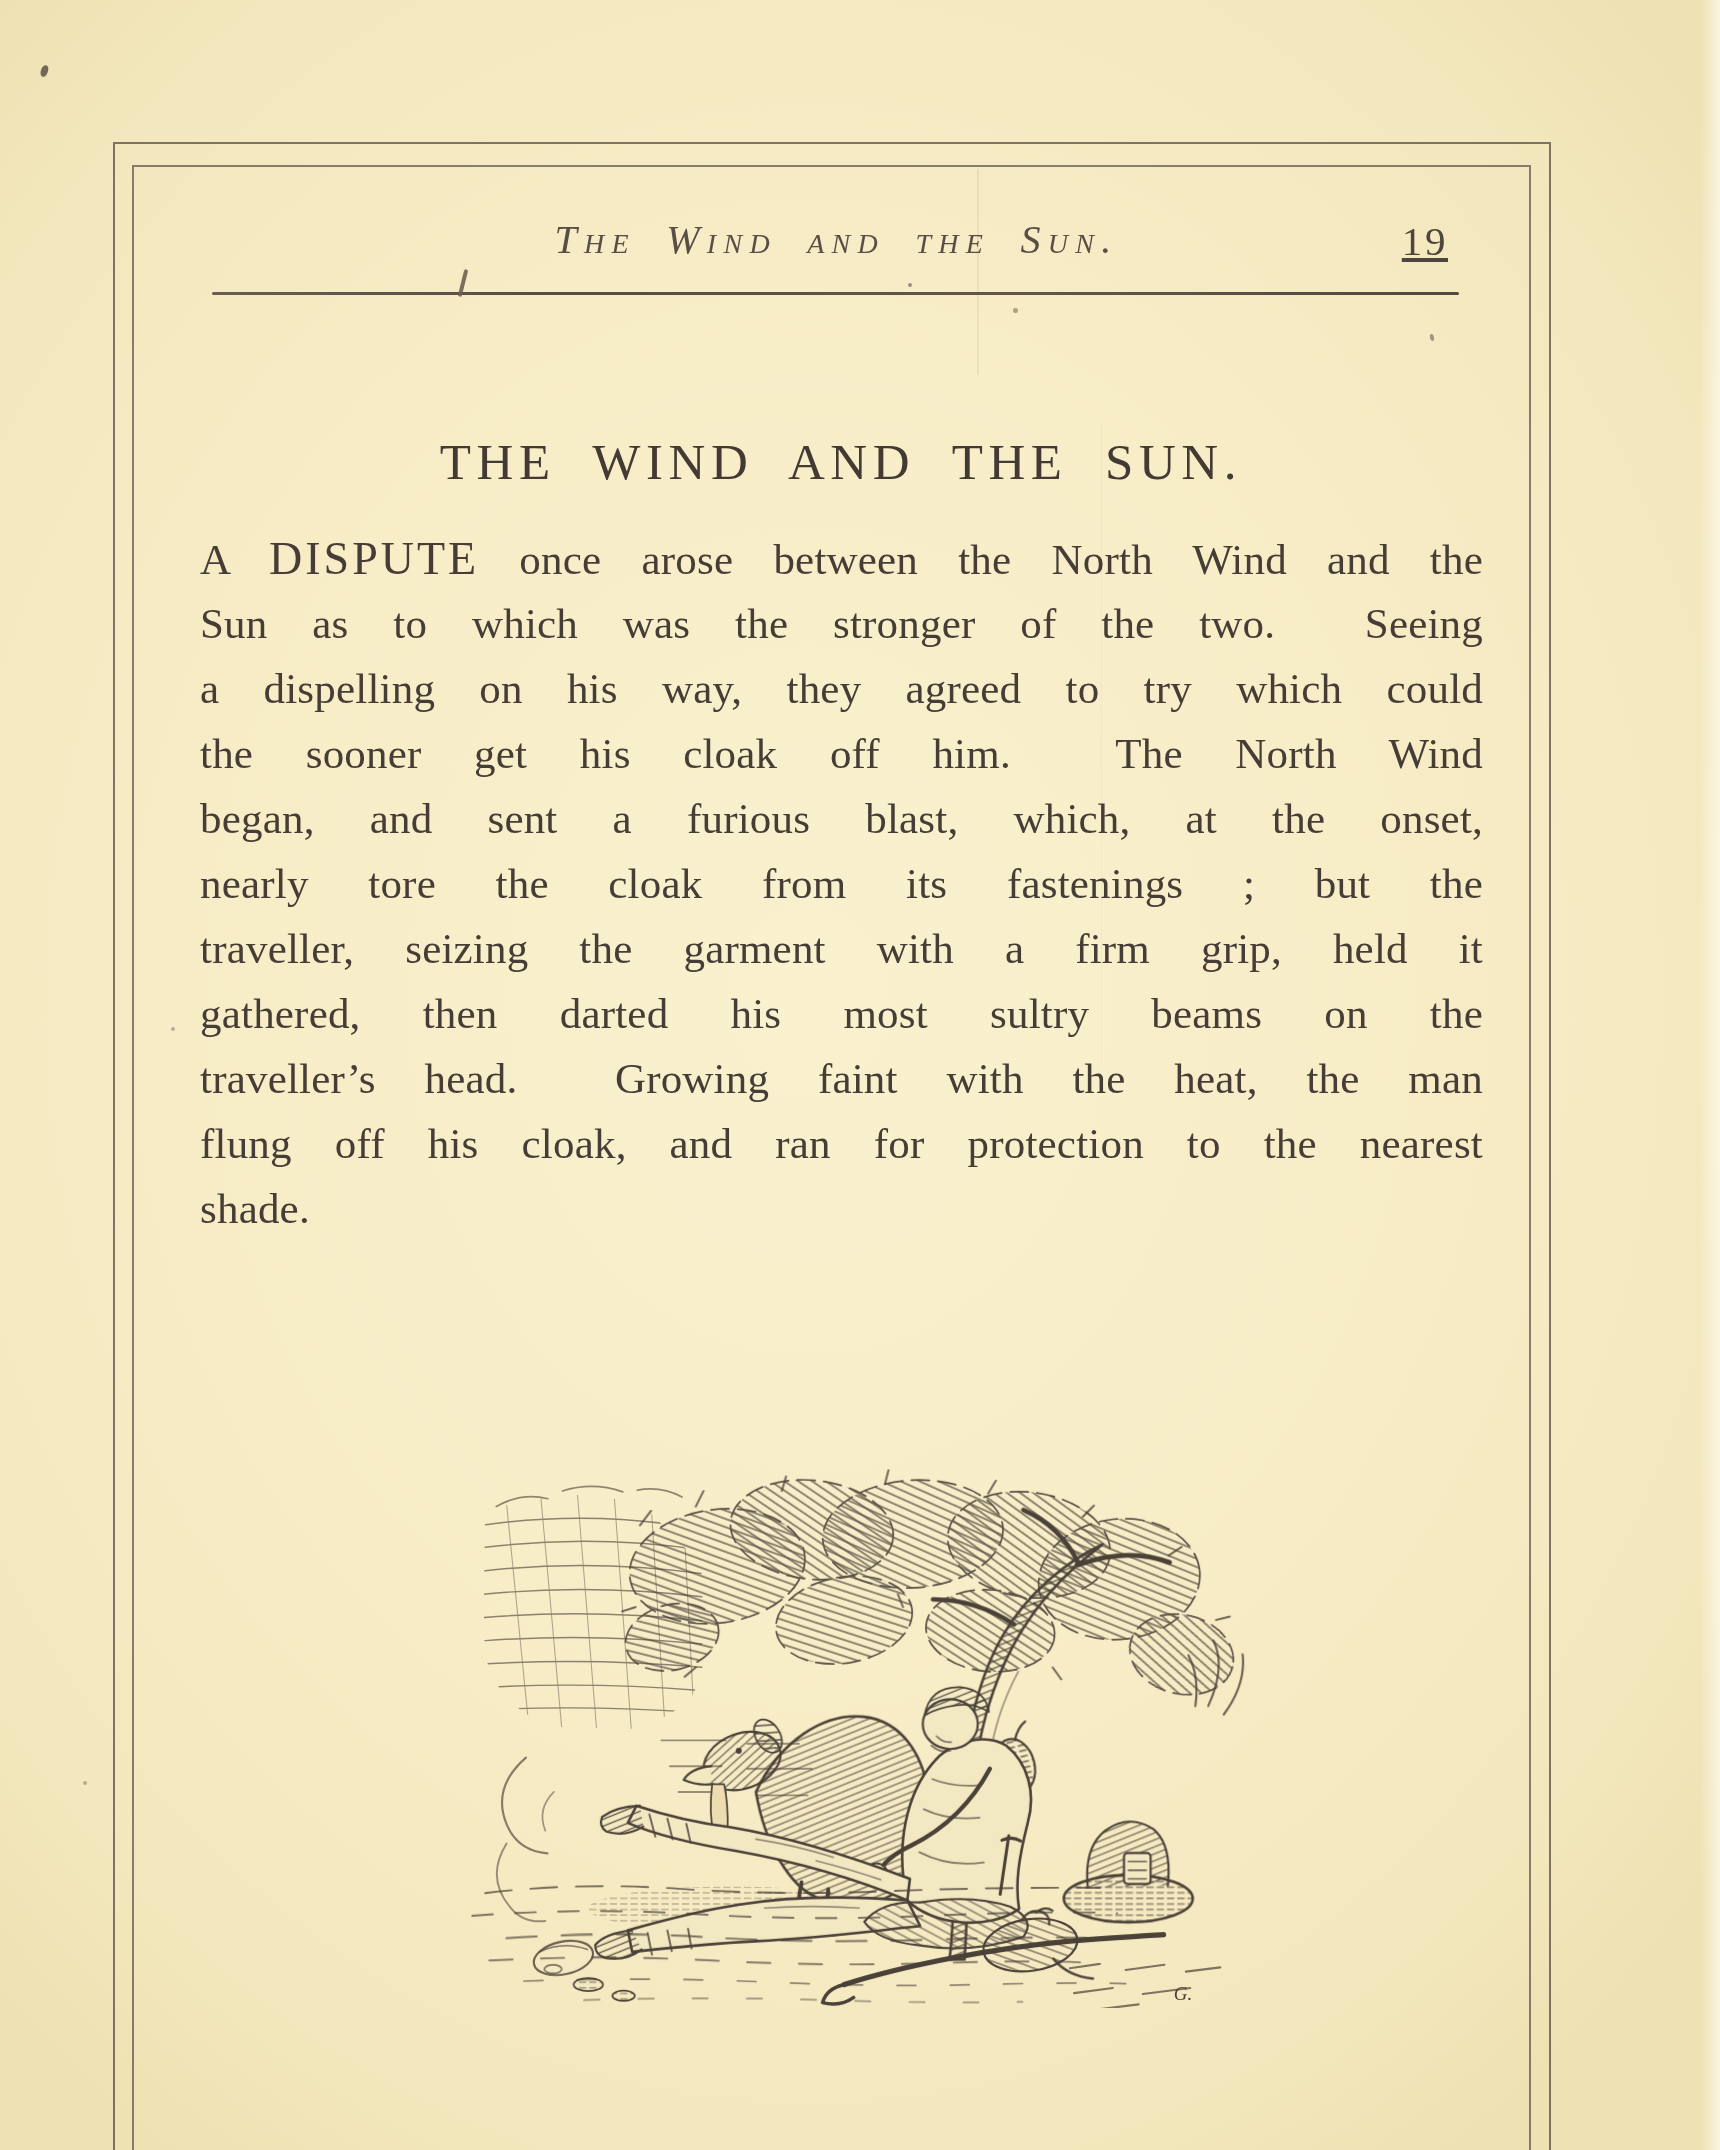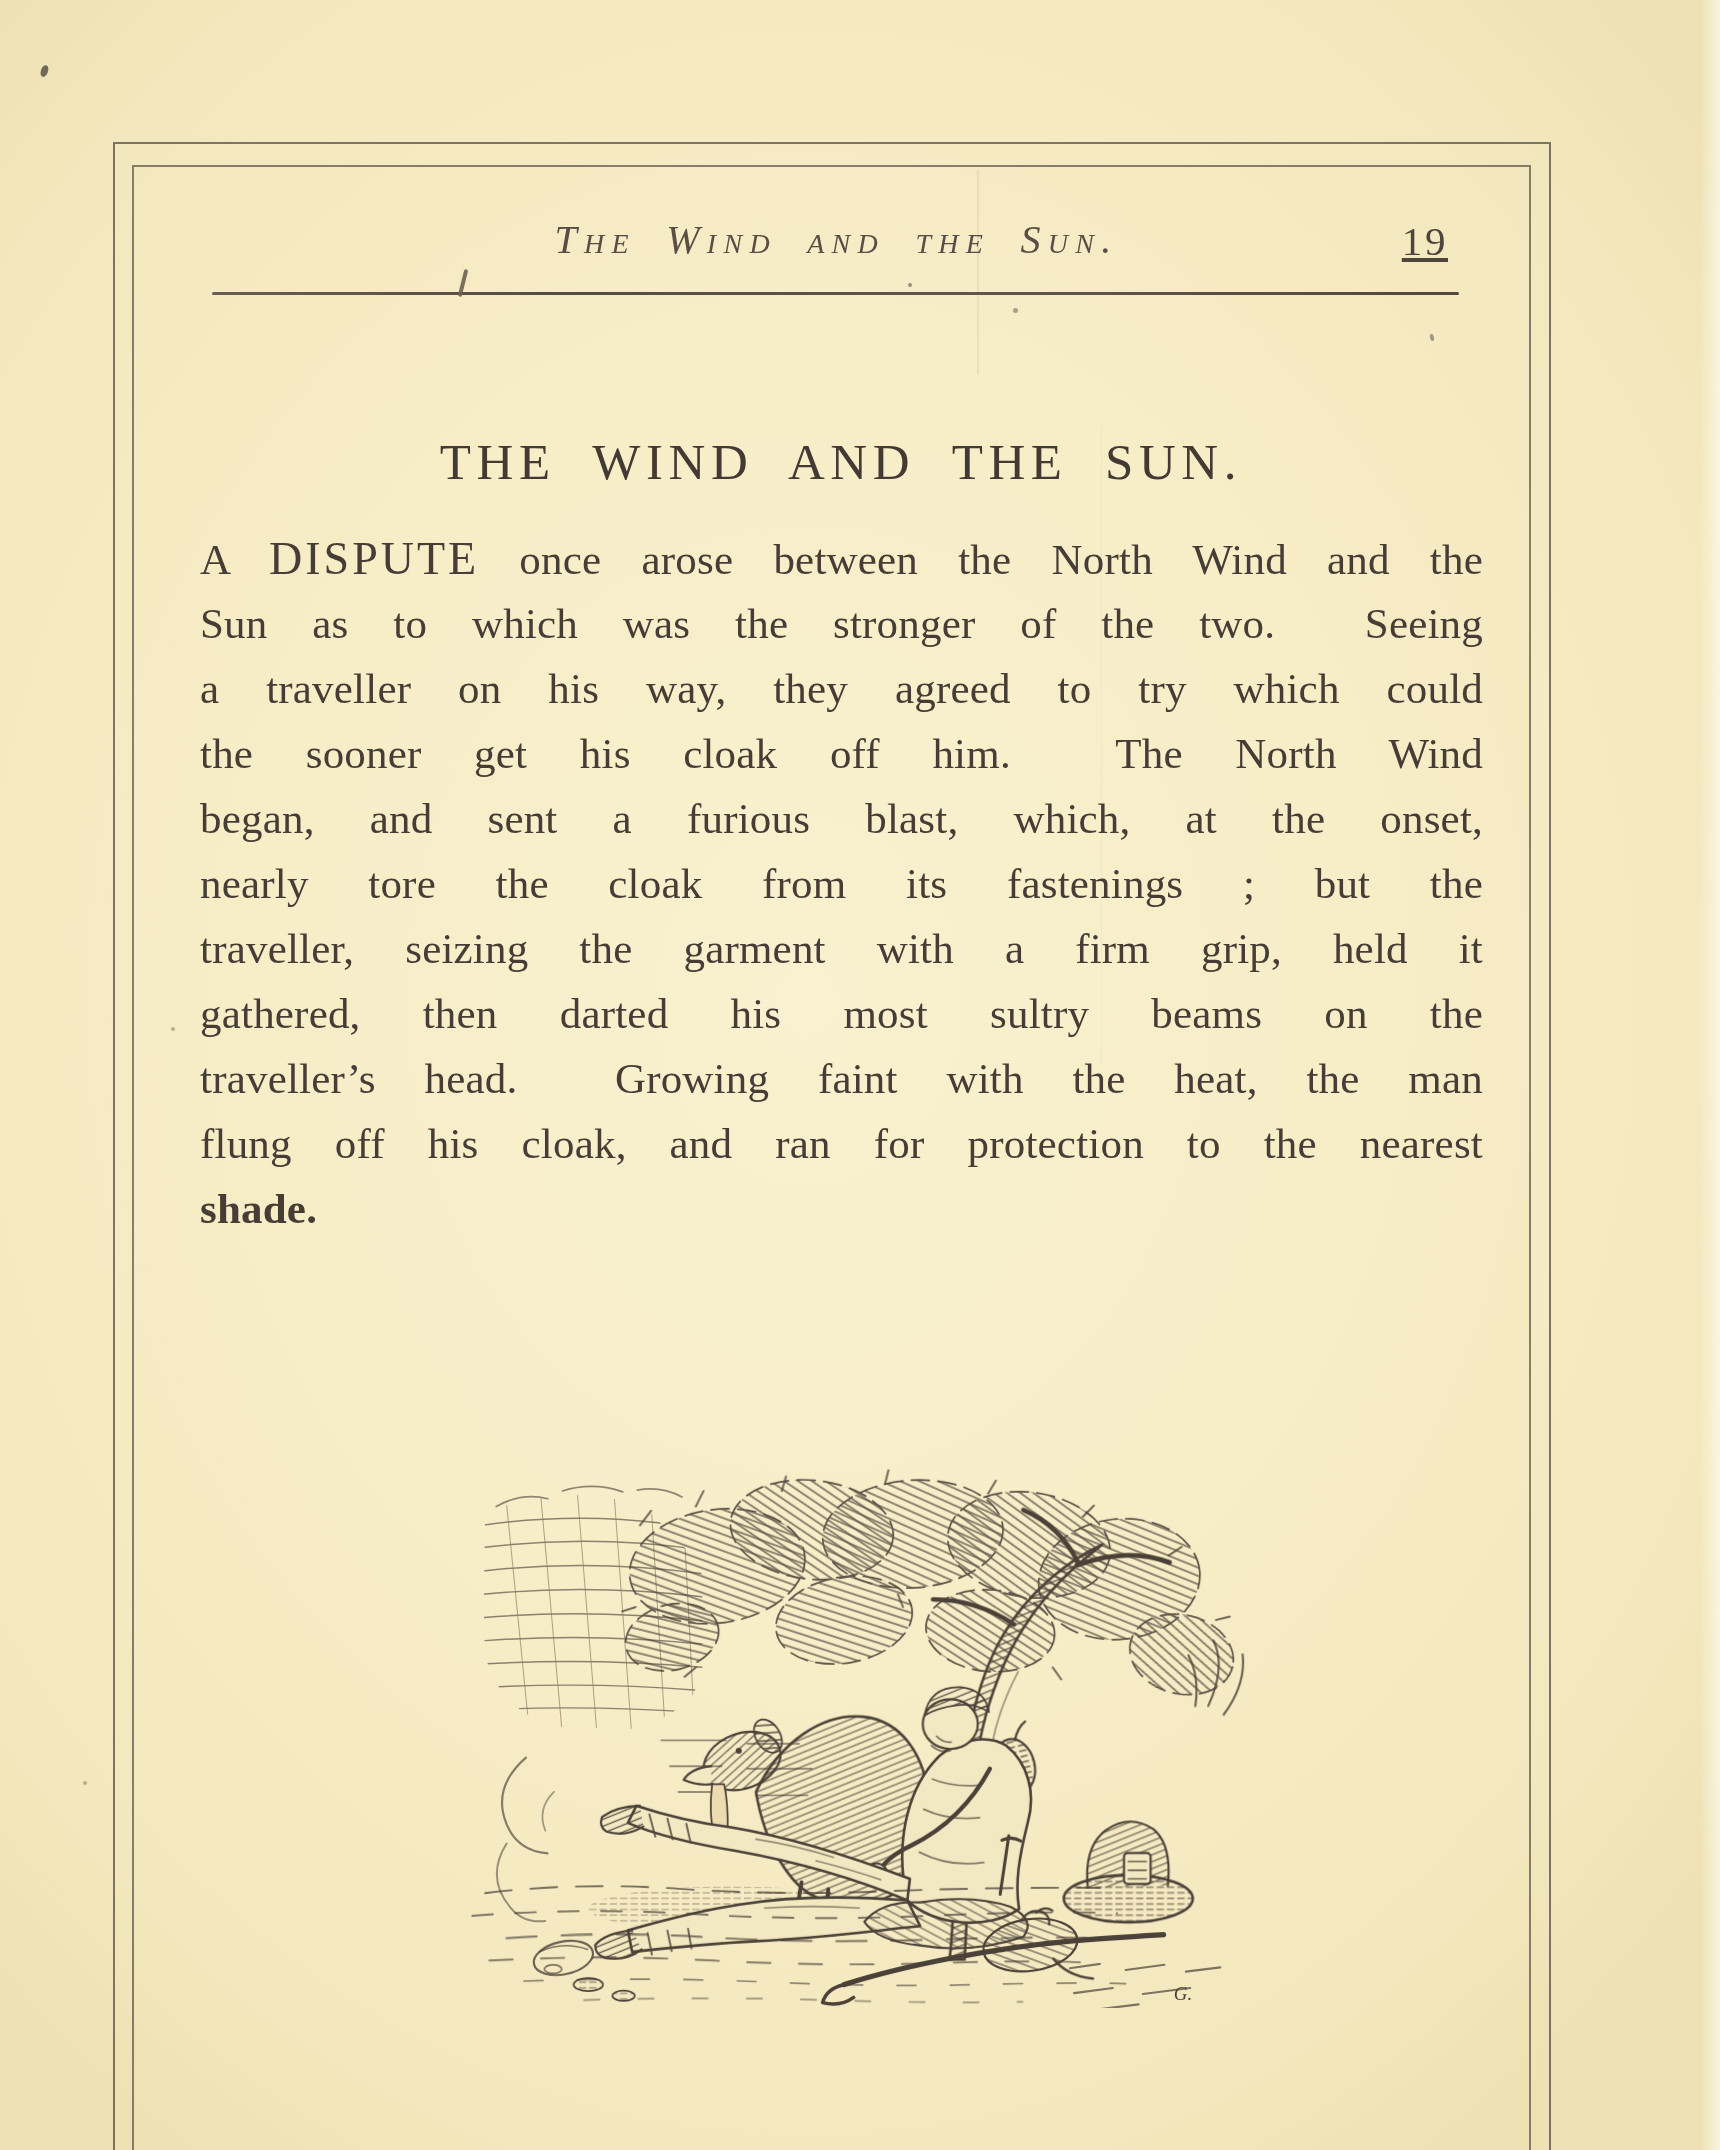--- a/index.html
+++ b/index.html
@@ -29,21 +29,21 @@
     background:linear-gradient(90deg,#675d53,#554c44 28%,#60564d 64%,#51483f);
     border-radius:1.7px; }
 
   .article-title { position:absolute; left:198px; top:432px; width:1286px; margin:0;
     text-align:center; font-weight:normal; font-size:51px; line-height:60px;
     letter-spacing:5.6px; word-spacing:19px; color:#423a33; }
 
   .body-text { position:absolute; left:200px; top:526px; width:1283px;
     font-size:43px; line-height:65px; letter-spacing:0.2px; word-spacing:3.4px; color:#463e36; }
   .line { text-align:justify; text-align-last:justify; height:65px; overflow:visible; }
-  .line.last { text-align-last:left;font-weight:bold; }
+  .line.last { text-align-last:left; }
   .sc { font-size:46px; letter-spacing:3px;margin-top:20px; }
 
   .illustration { position:absolute; left:455px; top:1465px; width:810px; height:543px; }
   .illustration svg { width:100%; height:100%; display:block; }
 
   .speck { position:absolute; background:#5d5349; border-radius:50%; }
 </style>
 </head>
 <body>
 
@@ -58,21 +58,21 @@
     <div class="header-title">The Wind and the Sun.</div>
     <div class="page-number">19</div>
   </div>
   <div class="header-rule"></div>
 
   <h1 class="article-title">THE WIND AND THE SUN.</h1>
 
   <div class="body-text">
     <div class="line"><span>A</span> <span class="sc">DISPUTE</span> <span>once arose between the North Wind and the</span></div>
     <div class="line">Sun as to which was the stronger of the two.&nbsp; Seeing</div>
-    <div class="line">a traveller on his way, they agreed to try which could</div>
+    <div class="line">a dispelling on his way, they agreed to try which could</div>
     <div class="line">the sooner get his cloak off him.&nbsp; The North Wind</div>
     <div class="line">began, and sent a furious blast, which, at the onset,</div>
     <div class="line">nearly tore the cloak from its fastenings&nbsp;; but the</div>
     <div class="line">traveller, seizing the garment with a firm grip, held it</div>
     <div class="line">gathered, then darted his most sultry beams on the</div>
     <div class="line">traveller’s head.&nbsp; Growing faint with the heat, the man</div>
     <div class="line">flung off his cloak, and ran for protection to the nearest</div>
     <div class="line last">shade.</div>
   </div>
 

